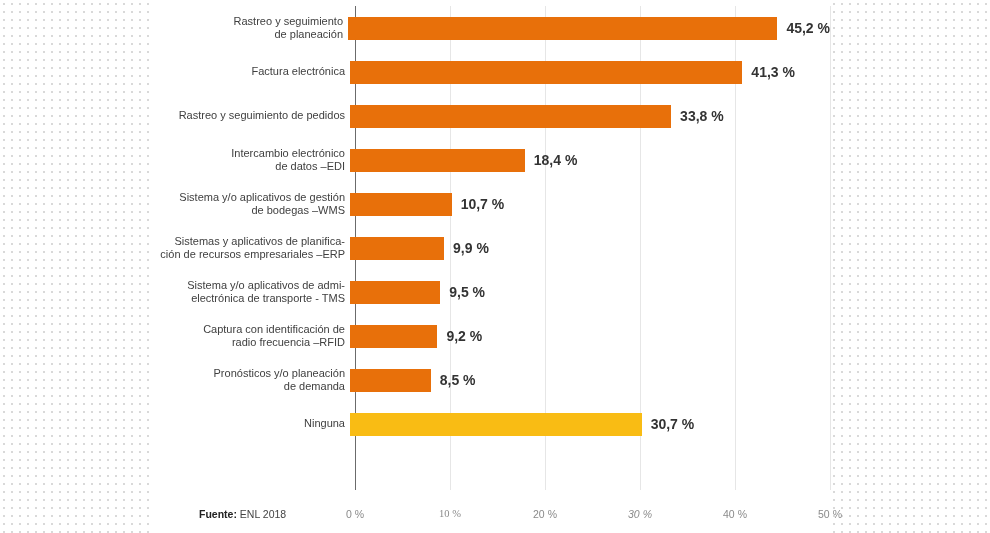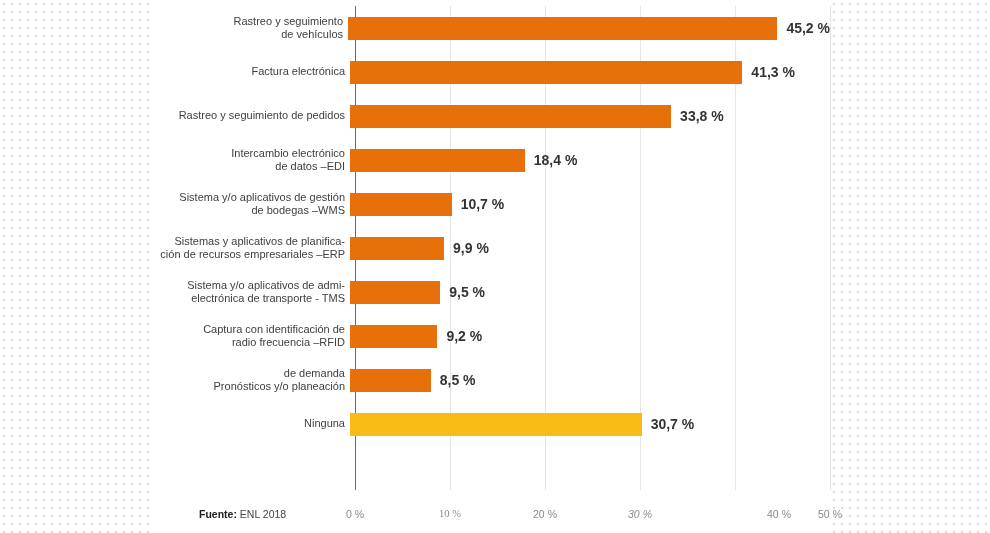--- a/index.html
+++ b/index.html
@@ -119,21 +119,21 @@
         <div class="gridline" style="left: 285px;"></div>
         <div class="gridline" style="left: 380px;"></div>
         <div class="gridline" style="left: 475px;"></div>
       </div>
     <div class="axis-line"></div>
 
     <div class="rows" id="rows">
         <div class="row">
           <div class="cat-label">
             <div>Rastreo y seguimiento</div>
-            <div>de vehículos</div>
+            <div>de planeación</div>
           </div>
           <div class="bar-area">
             <div class="bar" style="width: 429.4px;"></div>
             <div class="val">45,2 %</div>
           </div>
         </div>
         <div class="row">
           <div class="cat-label">
             <div>Factura electrónica</div>
           </div>
@@ -196,22 +196,22 @@
             <div>Captura con identificación de</div>
             <div>radio frecuencia –RFID</div>
           </div>
           <div class="bar-area">
             <div class="bar" style="width: 87.4px;"></div>
             <div class="val">9,2 %</div>
           </div>
         </div>
         <div class="row">
           <div class="cat-label">
+            <div>Pronósticos y/o planeación</div>
             <div>de demanda</div>
-            <div>Pronósticos y/o planeación</div>
           </div>
           <div class="bar-area">
             <div class="bar" style="width: 80.75px;"></div>
             <div class="val">8,5 %</div>
           </div>
         </div>
         <div class="row">
           <div class="cat-label">
             <div>Ninguna</div>
           </div>
@@ -220,21 +220,21 @@
             <div class="val">30,7 %</div>
           </div>
         </div>
       </div>
 
     <div class="xaxis" id="xaxis">
         <div class="xtick" style="left: 0px;">0 %</div>
         <div class="xtick" style="left: 95px; font-family: Liberation Serif, serif;">10 %</div>
         <div class="xtick" style="left: 190px;">20 %</div>
         <div class="xtick" style="left: 285px; font-style: italic;">30 %</div>
-        <div class="xtick" style="left: 380px; margin-left: 44px;">40 %</div>
+        <div class="xtick" style="left: 380px;">40 %</div>
         <div class="xtick" style="left: 475px;">50 %</div>
       </div>
 
     <div class="source">
       <b>Fuente:</b>
       <span class="txt">ENL 2018</span>
     </div>
   </div>
 </div>
 

